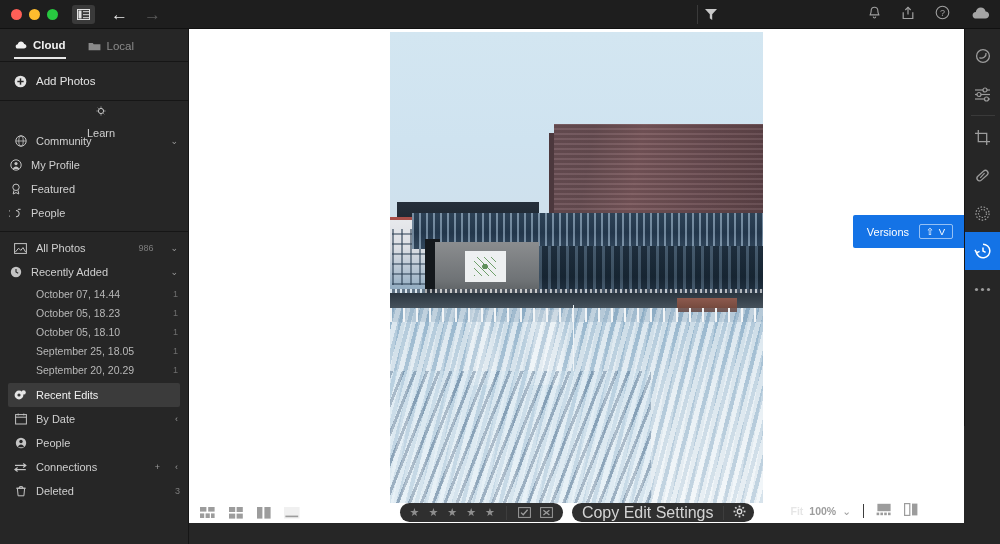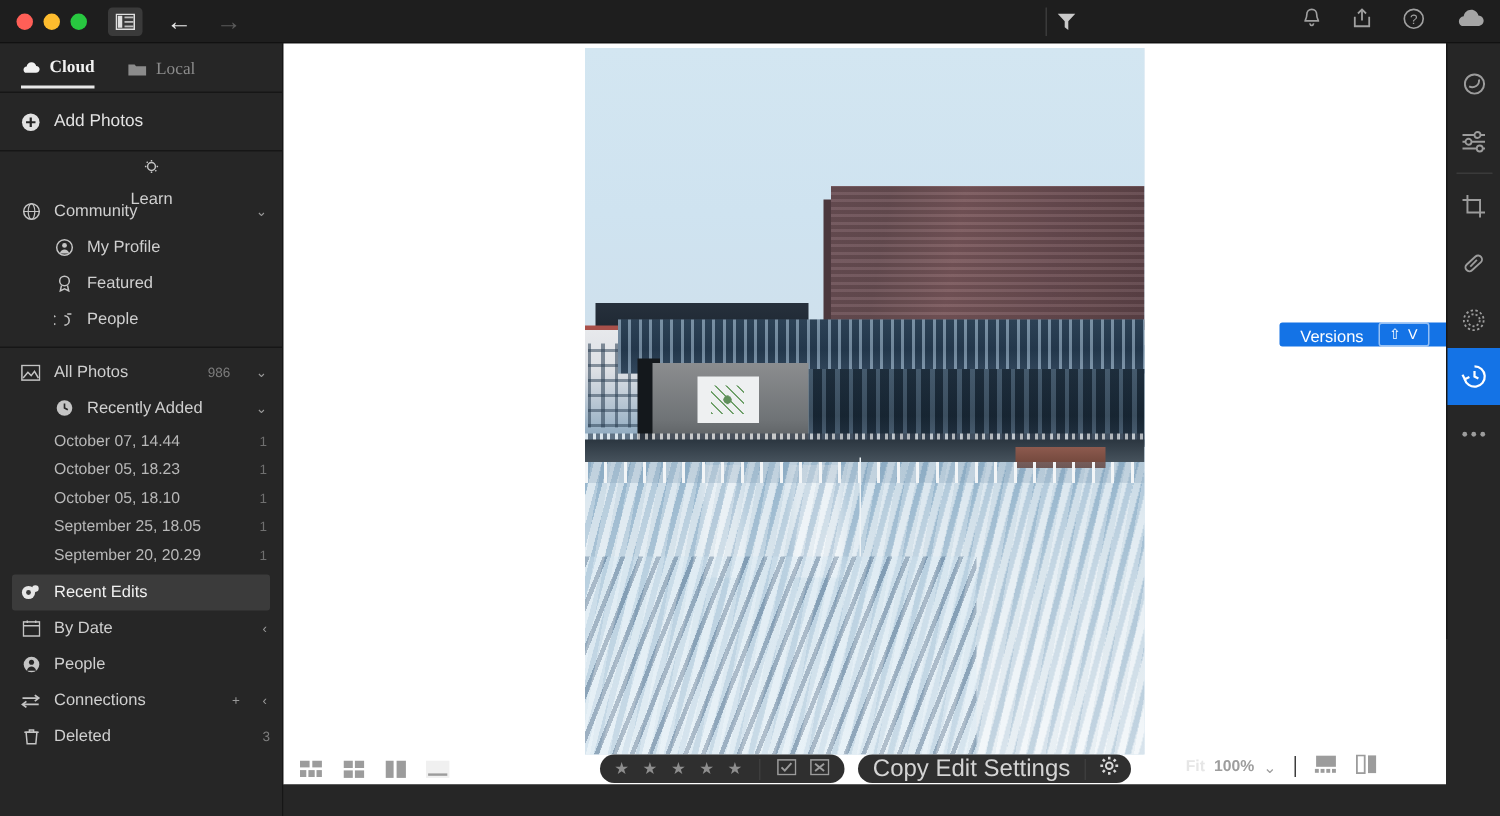--- a/index.html
+++ b/index.html
@@ -52,35 +52,35 @@
 
   
   .sidebar{
     position:absolute; left:0; top:29px; width:189px; height:515px;
     background:#262626; border-right:1px solid #161616;
     overflow:hidden;
   }
   .srcTabs{
     display:flex; align-items:center; gap:22px; padding:9px 0 0 14px; height:30px;
   }
-  .srcTab{ display:flex; align-items:center; gap:6px; font-size:11.5px; padding-bottom:5px;font-family:Liberation Serif, serif;}
+  .srcTab{ display:flex; align-items:center; gap:6px; font-size:11.5px; padding-bottom:5px;}
   .srcTab.active{ color:#f2f2f2; font-weight:bold; border-bottom:2px solid #e8e8e8; }
   .srcTab.idle{ color:#8b8b8b; }
 
   .addphotos{
     display:flex; align-items:center; gap:9px; padding:0 0 0 14px;
     height:34px; font-size:11.5px; color:#e2e2e2;
   }
   .sep{ height:1px; background:#161616; margin:2px 0; }
 
   .nav-row{
     display:flex; align-items:center; height:24px; font-size:11px;
     padding-left:14px; color:#cfcfcf; gap:9px; position:relative;
   }
-  .nav-row.lvl1{ padding-left:36px; }
+  .nav-row.lvl1{ padding-left:9px; }
   .nav-row .lbl{ flex:1; }
   .nav-row .cnt{ color:#7d7d7d; font-size:9px; padding-right:8px; }
   .nav-row .chev{ color:#9a9a9a; font-size:9px; padding-right:10px; }
   .nav-row.selected{ background:#3b3b3b; margin:0 8px 0 8px; padding-left:6px; border-radius:2px; }
   .date-row{
     display:flex; align-items:center; height:19px; font-size:10.5px;
     padding-left:36px; color:#b8b8b8;
   }
   .date-row .cnt{ margin-left:auto; color:#6f6f6f; font-size:9px; padding-right:10px; }
   .ico{ width:13px; height:13px; display:inline-flex; align-items:center; justify-content:center; flex:0 0 13px; }
@@ -156,22 +156,22 @@
   .rail{
     position:absolute; right:0; top:29px; width:36px; height:515px;
     background:#262626; border-left:1px solid #161616;
     display:flex; flex-direction:column; align-items:center;
   }
   .railbtn{ width:36px; height:38px; display:flex; align-items:center; justify-content:center; color:#9c9c9c; }
   .railbtn.active{ background:#1473e6; color:#fff; }
   .railsep{ width:24px; height:1px; background:#3a3a3a; margin:2px 0; }
 
   .tooltip{
-    position:absolute; right:36px; top:215px; height:16px;
-    background:#1473e6; color:#fff; display:flex; align-items:flex-end;
+    position:absolute; right:36px; top:215px; height:33px;
+    background:#1473e6; color:#fff; display:flex; align-items:center;
     gap:10px; padding:0 11px 0 14px; font-size:11px; border-radius:2px 0 0 2px;
   }
   .kbd{ border:1px solid rgba(255,255,255,.55); border-radius:2px;
         padding:1px 6px; font-size:9.5px; letter-spacing:1px; }
   .bb-left{ position:absolute; left:9px; top:-18px; display:flex; gap:9px; align-items:center;}
   .vmode{ width:19px; height:16px; display:flex; align-items:center; justify-content:center; }
   .vmode.active{ }
   .bb-center{ position:absolute; left:50%; transform:translateX(-50%); top:-20px; display:flex; align-items:center; gap:9px;}
   .pill{ background:#2f2f2f; border-radius:10px; height:19px; display:flex; align-items:center; padding:0 10px; gap:9px; }
   .star{ color:#8e8e8e; font-size:11px; }

